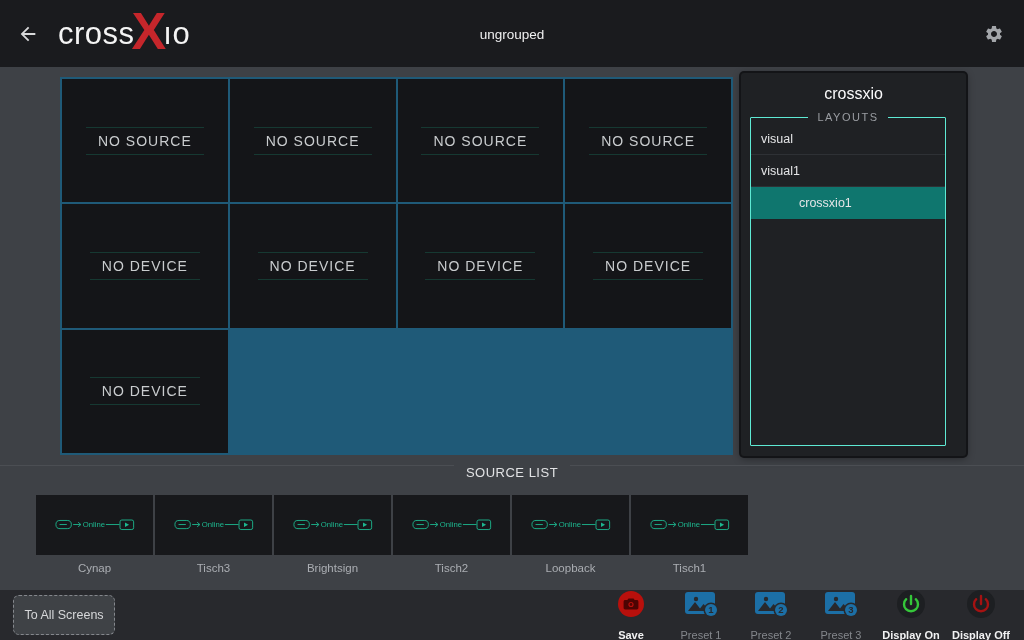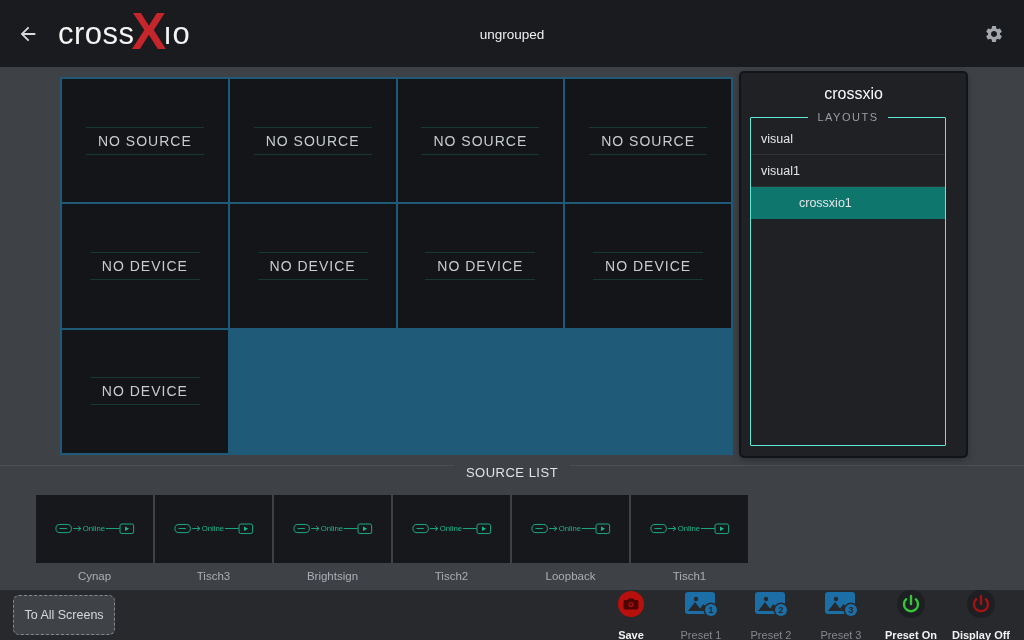--- a/index.html
+++ b/index.html
@@ -98,21 +98,21 @@
   .source-divider .line { flex: 1; height: 1px; background: #4b4e53; }
   .source-divider .label {
     padding: 0 12px; font-size: 13px; color: #e1e2e4; letter-spacing: 0.5px;
   }
   .tiles-row {
     position: absolute; left: 36px; top: 495px;
     display: flex;
   }
   .tile-wrap { width: 117px; margin-right: 2px; cursor: pointer; }
   .tile {
-    height: 68px; background: #17181b;
+    height: 60px; background: #17181b;
     display: flex; align-items: center; justify-content: center;
   }
   .tile-label {
     text-align: center; color: #abaeb3; font-size: 11.5px; margin-top: 7px;
   }
 
   
   .bottombar {
     position: absolute; left: 0; bottom: 0; width: 1024px; height: 50px;
     background: #28292d;
@@ -375,21 +375,21 @@
     </div>
 
     <div class="action">
       <div class="icon-box">
         <svg width="30" height="30" viewBox="0 0 30 30">
           <circle cx="15" cy="15" r="14" fill="#1d1f22"></circle>
           <path d="M15 7v8" stroke="#35c73a" stroke-width="2.4" stroke-linecap="round" fill="none"></path>
           <path d="M10.2 10.2a7 7 0 1 0 9.6 0" stroke="#35c73a" stroke-width="2.4" stroke-linecap="round" fill="none"></path>
         </svg>
       </div>
-      <div class="a-label label-bright">Preset On</div>
+      <div class="a-label label-bright">Display On</div>
     </div>
 
     <div class="action">
       <div class="icon-box">
         <svg width="30" height="30" viewBox="0 0 30 30">
           <circle cx="15" cy="15" r="14" fill="#1d1f22"></circle>
           <path d="M15 7v8" stroke="#a51212" stroke-width="2.4" stroke-linecap="round" fill="none"></path>
           <path d="M10.2 10.2a7 7 0 1 0 9.6 0" stroke="#a51212" stroke-width="2.4" stroke-linecap="round" fill="none"></path>
         </svg>
       </div>

